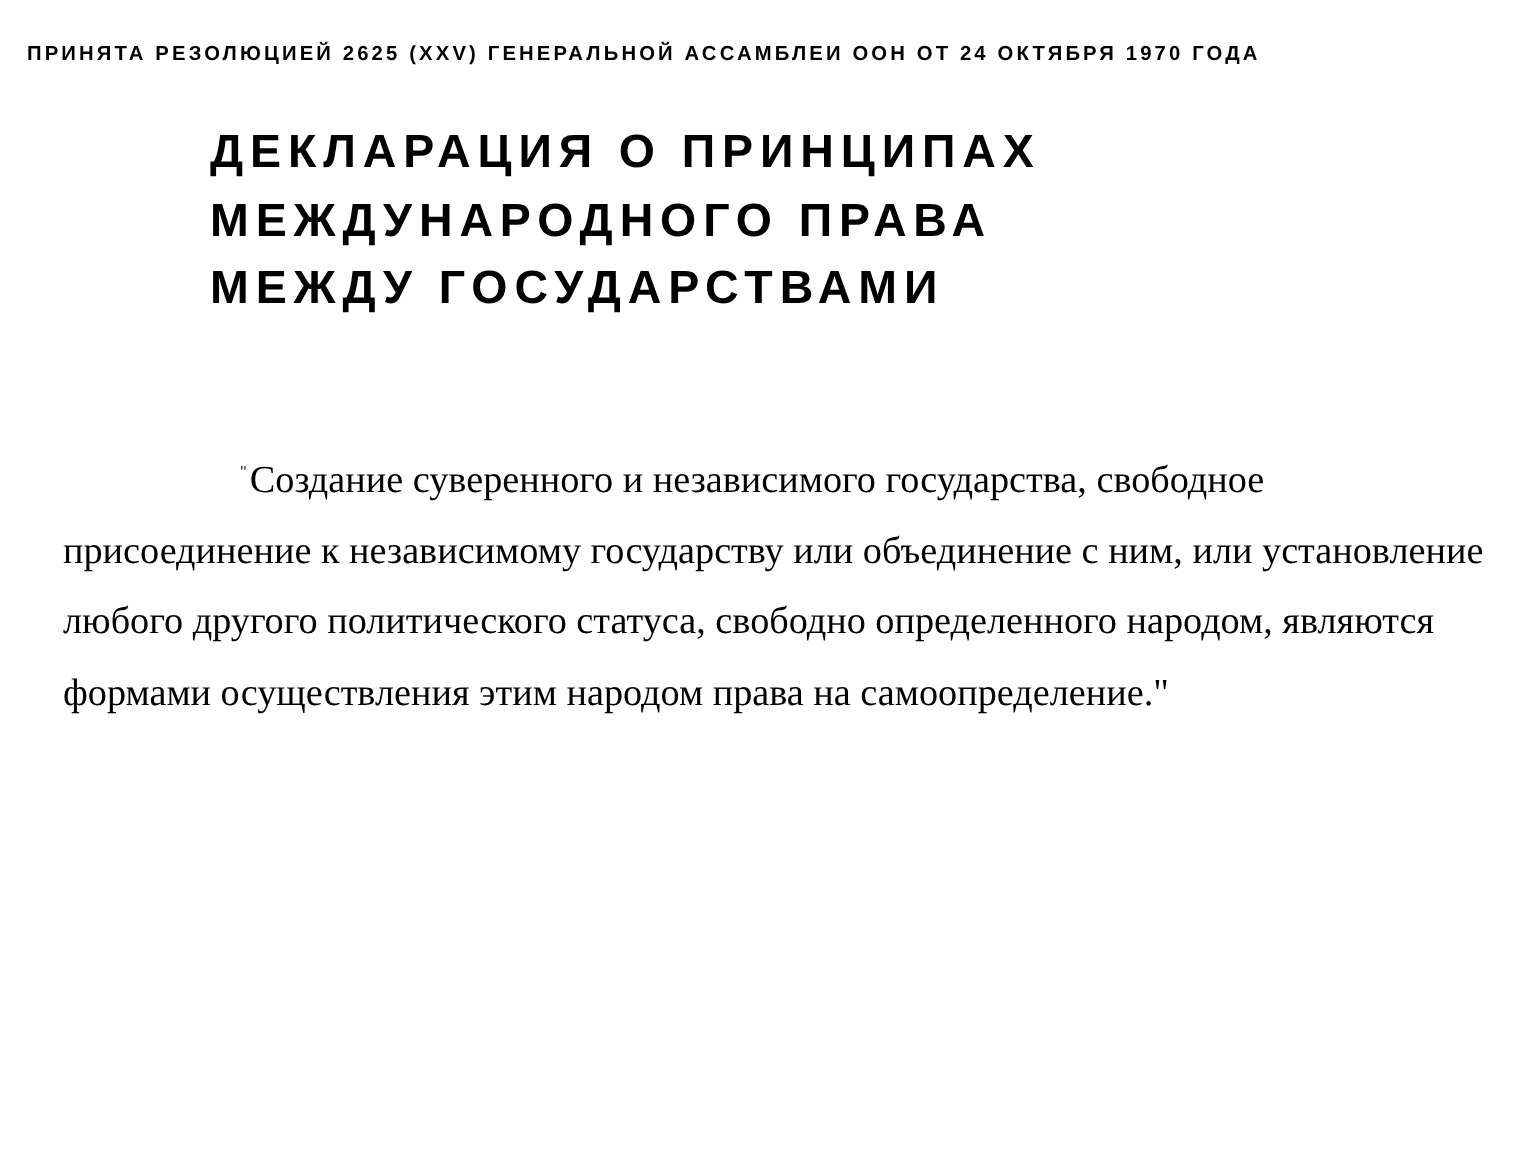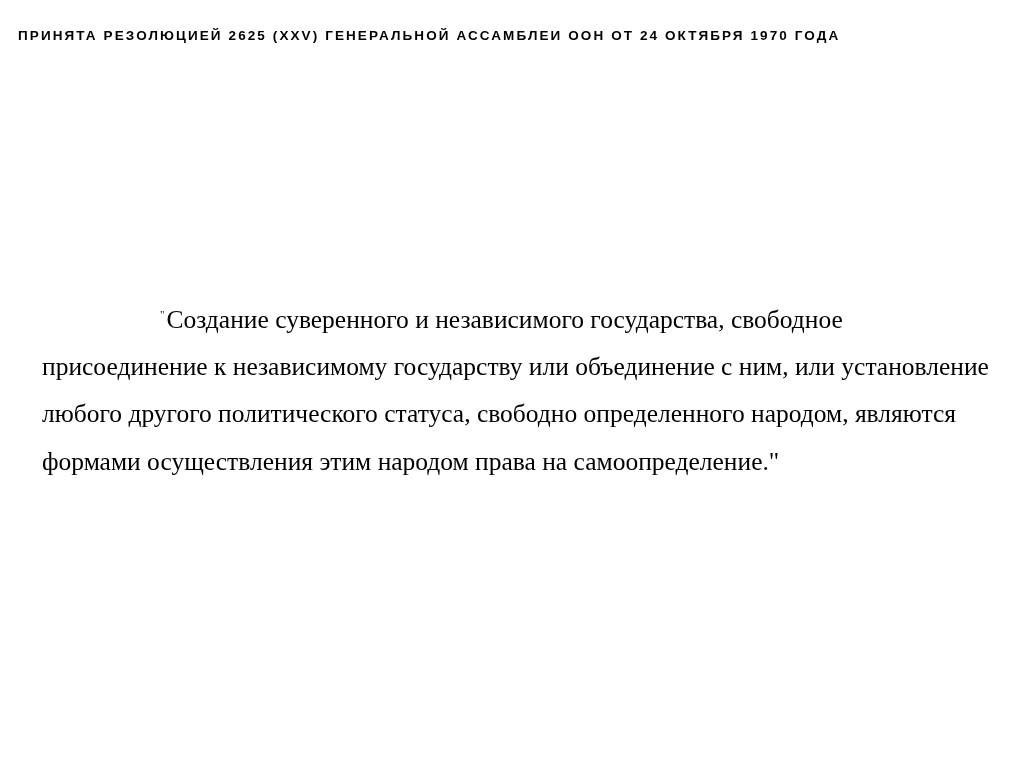--- a/index.html
+++ b/index.html
@@ -69,18 +69,21 @@
     margin-right: 2px;
   }
 </style>
 </head>
 <body>
 
 <div class="slide">
 
   <div class="eyebrow">ПРИНЯТА РЕЗОЛЮЦИЕЙ 2625 (XXV) ГЕНЕРАЛЬНОЙ АССАМБЛЕИ ООН ОТ 24 ОКТЯБРЯ 1970 ГОДА</div>
 
+  <div class="title">ДЕКЛАРАЦИЯ О ПРИНЦИПАХ
+МЕЖДУНАРОДНОГО ПРАВА
+МЕЖДУ  ГОСУДАРСТВАМИ</div>
 
   <div class="body-text">
     <span class="indent"></span><span class="quote-mark">"</span><span>Создание суверенного и независимого государства, свободное присоединение к независимому государству или объединение с ним, или установление любого другого политического статуса, свободно определенного народом, являются формами осуществления этим народом права на  самоопределение."</span>
   </div>
 
 </div>
 
 </body></html>

